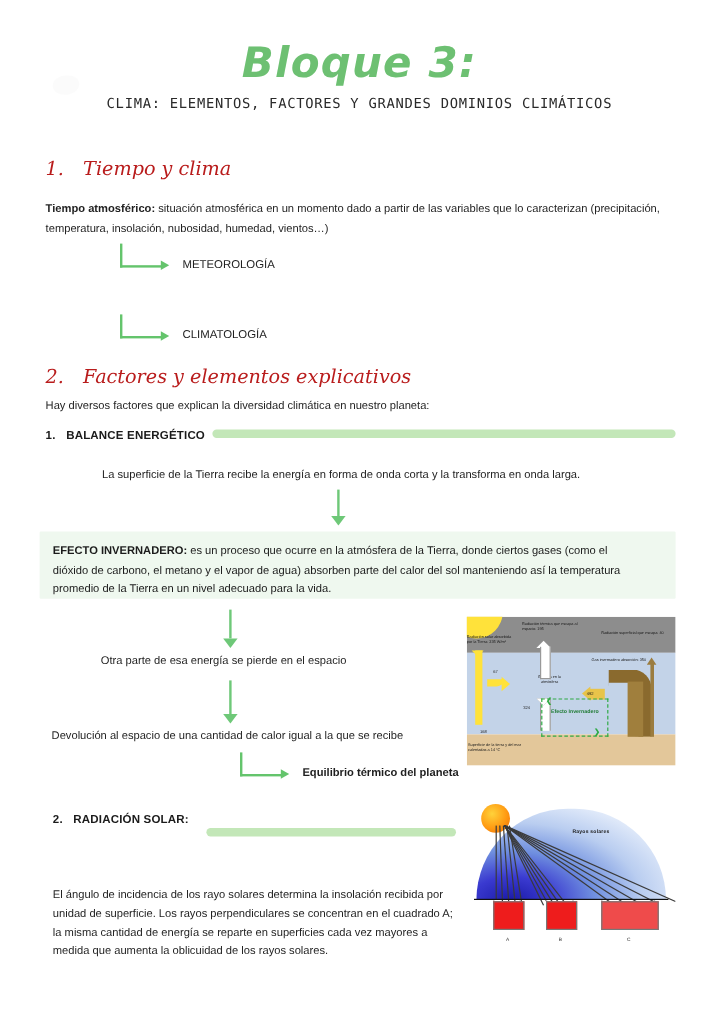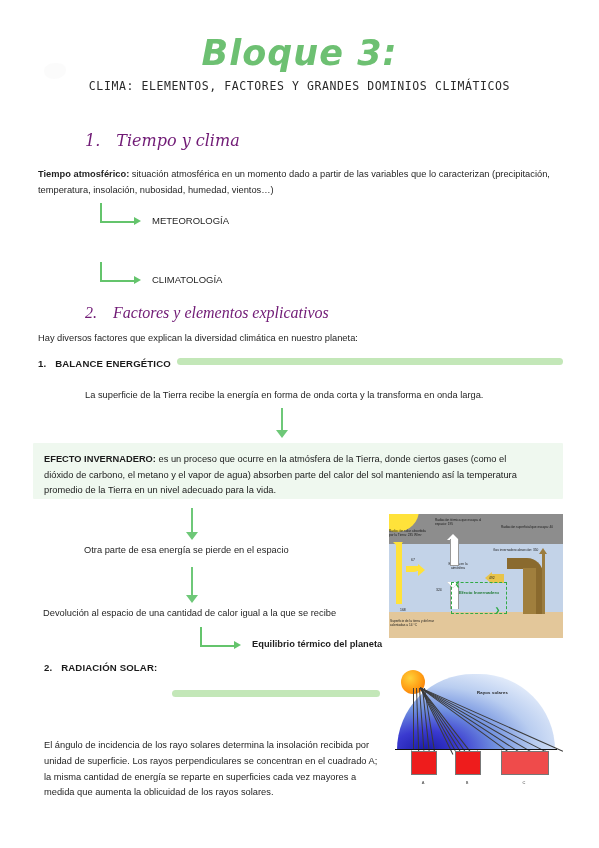--- a/index.html
+++ b/index.html
@@ -59,23 +59,22 @@
     color: #2a2a2a;
     font-weight: normal;
   }
 
   
   .sec-head {
     position: absolute;
     font-family: "DejaVu Serif", serif;
     font-style: italic;
     font-size: 16px;
-    color: #701a75;
+    color: #b91c1c;
     white-space: nowrap;
-    margin-left: 47px;
   }
   .sec-head .num { margin-right: 16px; }
 
   
   .para {
     position: absolute;
     font-size: 9.3px;
     line-height: 15.5px;
     color: #1f1f1f;
     text-align: left;
@@ -324,21 +323,21 @@
   <div class="elbow-label" style="left:152px; top:215px;">METEOROLOGÍA</div>
 
 
   <div class="elbow" style="left:100px; top:262px;">
     <div class="v"></div>
     <div class="h"></div>
     <div class="tip"></div>
   </div>
   <div class="elbow-label" style="left:152px; top:274px;">CLIMATOLOGÍA</div>
 
-  <div class="sec-head" style="left:38px; top:304px;font-family:Liberation Serif, serif;">
+  <div class="sec-head" style="left:38px; top:304px;">
     <span class="num">2.</span><span>Factores y elementos explicativos</span>
   </div>
 
   <div class="para" style="left:38px; top:331px; width:525px;">Hay diversos factores que explican la diversidad climática en nuestro planeta:</div>
 
   <div class="numlist-item" style="left:38px; top:358px;">
     <span>1.</span>
     <span style="margin-left:6px;">BALANCE ENERGÉTICO</span>
   </div>
   <div class="hl-bar" style="left:177px; top:358px; width:386px;"></div>
@@ -424,21 +423,21 @@
       <div class="b"></div>
     </div>
     <div class="gh-val" style="left:100px; top:62px;">492</div>
 
     <div class="gh-green-box"></div>
     <div class="gh-chev" style="left:66px; top:66px;">❮</div>
     <div class="gh-chev" style="left:106px; top:92px;">❯</div>
     <div class="gh-green-text">Efecto Invernadero</div>
   </div>
 
-  <div class="numlist-item" style="left:44px; top:662px;">
+  <div class="numlist-item" style="left:44px; top:678px;">
     <span>2.</span>
     <span style="margin-left:6px;">RADIACIÓN SOLAR:</span>
   </div>
   <div class="hl-bar" style="left:172px; top:690px; width:208px;"></div>
 
   <div class="para" style="left:44px; top:738px; width:336px; line-height:15.8px;">El ángulo de incidencia de los rayo solares determina la insolación recibida por unidad de superficie. Los rayos perpendiculares se concentran en el cuadrado A; la misma cantidad de energía se reparte en superficies cada vez mayores a medida que aumenta la oblicuidad de los rayos solares.</div>
 
   <div class="sr-fig">
     <div class="sr-dome"></div>
     <div class="sr-sun"></div>

